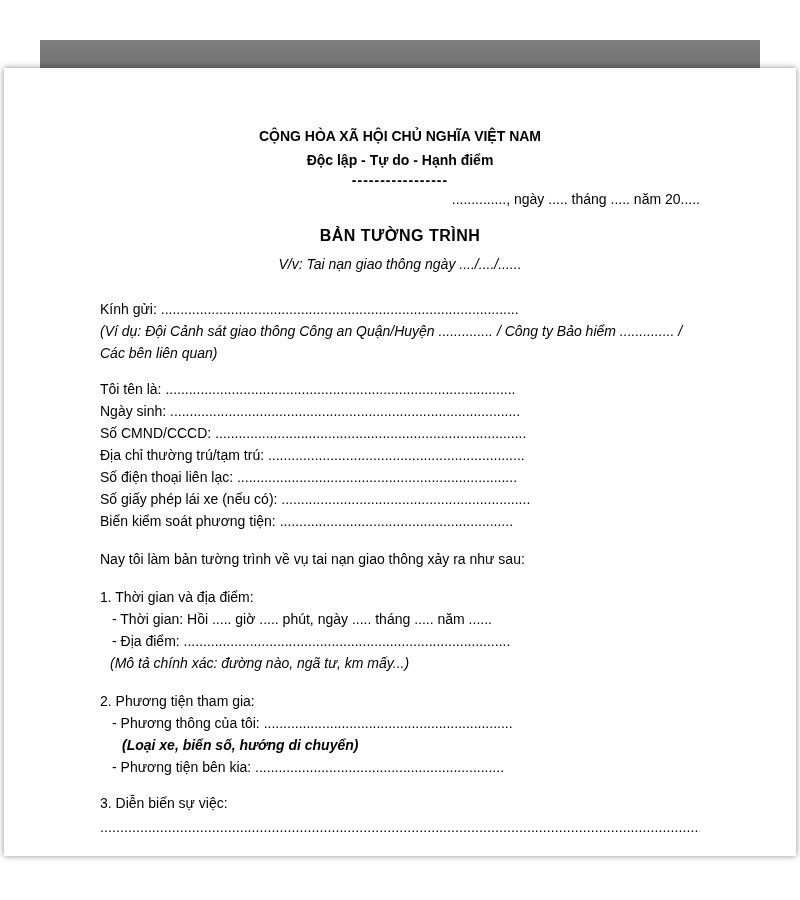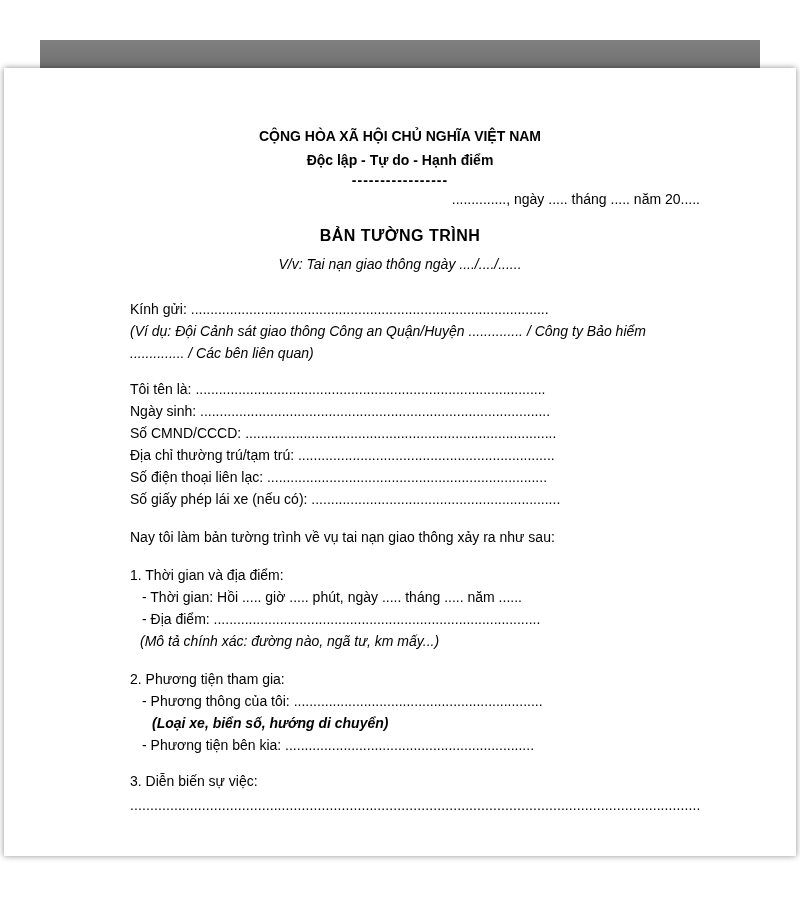--- a/index.html
+++ b/index.html
@@ -44,21 +44,21 @@
     margin-top: 12px;
     line-height: 28px;
   }
   .doc-subtitle {
     text-align: center;
     font-style: italic;
     margin-top: 4px;
     line-height: 20px;
   }
 
-  .line { line-height: 22px; margin-left: 30px; }
+  .line { line-height: 22px; }
   .italic { font-style: italic; }
 
   .recipient-block { margin-top: 24px; }
   .info-block { margin-top: 14px; }
   .statement { margin-top: 16px; }
   .section { margin-top: 16px; }
   .section-3 { margin-top: 14px; }
   .sub { padding-left: 12px; }
   .note-1 { padding-left: 10px; }
   .note-2 { padding-left: 22px; font-weight: bold; }
@@ -115,20 +115,24 @@
         <span>..................................................................</span>
       </div>
       <div class="line">
         <span>Số điện thoại liên lạc:</span>
         <span>........................................................................</span>
       </div>
       <div class="line">
         <span>Số giấy phép lái xe (nếu có):</span>
         <span>................................................................</span>
       </div>
+      <div class="line">
+        <span>Biển kiểm soát phương tiện:</span>
+        <span>............................................................</span>
+      </div>
     </div>
 
     <div class="line statement">Nay tôi làm bản tường trình về vụ tai nạn giao thông xảy ra như sau:</div>
 
     <div class="section">
       <div class="line">1. Thời gian và địa điểm:</div>
       <div class="line sub">- Thời gian: Hồi ..... giờ ..... phút, ngày ..... tháng ..... năm ......</div>
       <div class="line sub">
         <span>- Địa điểm:</span>
         <span>....................................................................................</span>

